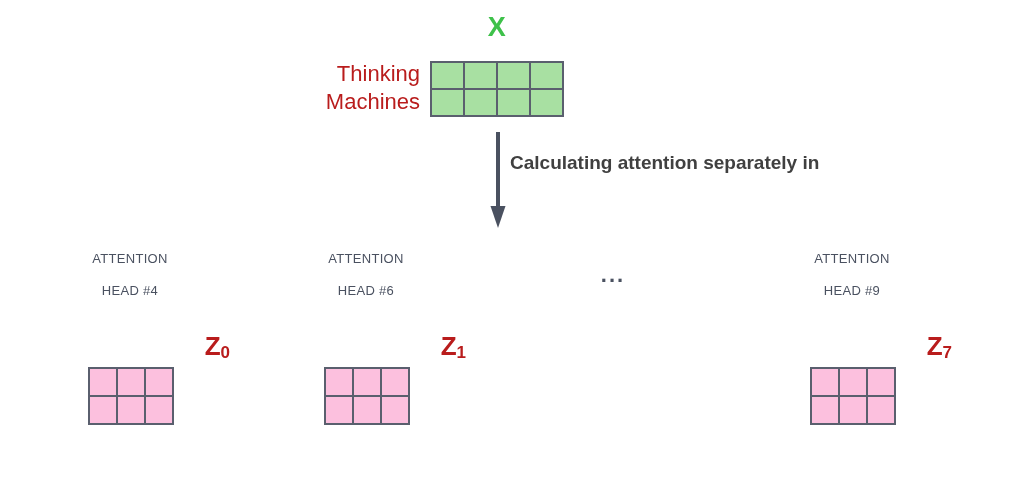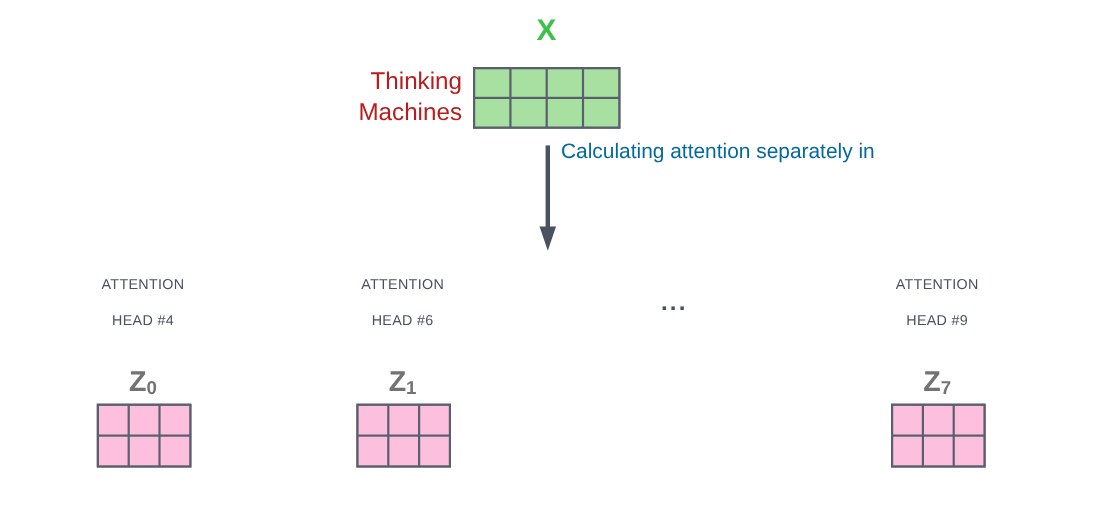--- a/index.html
+++ b/index.html
@@ -72,26 +72,26 @@
   .arrow {
     position: absolute;
     left: 489px;
     top: 132px;
     width: 18px;
     height: 96px;
   }
   .annotation {
     position: absolute;
     left: 510px;
-    top: 124px;
+    top: 148px;
     width: 420px;
     font-size: 19px;
     line-height: 30px;
-    font-weight: normal;
-    color: #0369a1;
+    font-weight: bold;
+    color: #404040;
   }
   .annotation span { display: block; }
 
   
   .head {
     position: absolute;
     top: 243px;
     width: 200px;
   }
   .head-label {
@@ -101,24 +101,24 @@
     line-height: 32px;
     color: #4a5160;
     letter-spacing: 0.3px;
   }
   .head-label span { display: block; }
 
   .z-label {
     position: absolute;
     top: 88px;
     width: 100%;
-    text-align: center;
+    text-align: right;
     font-size: 26px;
     font-weight: bold;
-    color: #737373;
+    color: #b91c1c;
   }
   .z-label sub {
     font-size: 17px;
     font-weight: bold;
     vertical-align: baseline;
     position: relative;
     bottom: -3px;
   }
 
   

